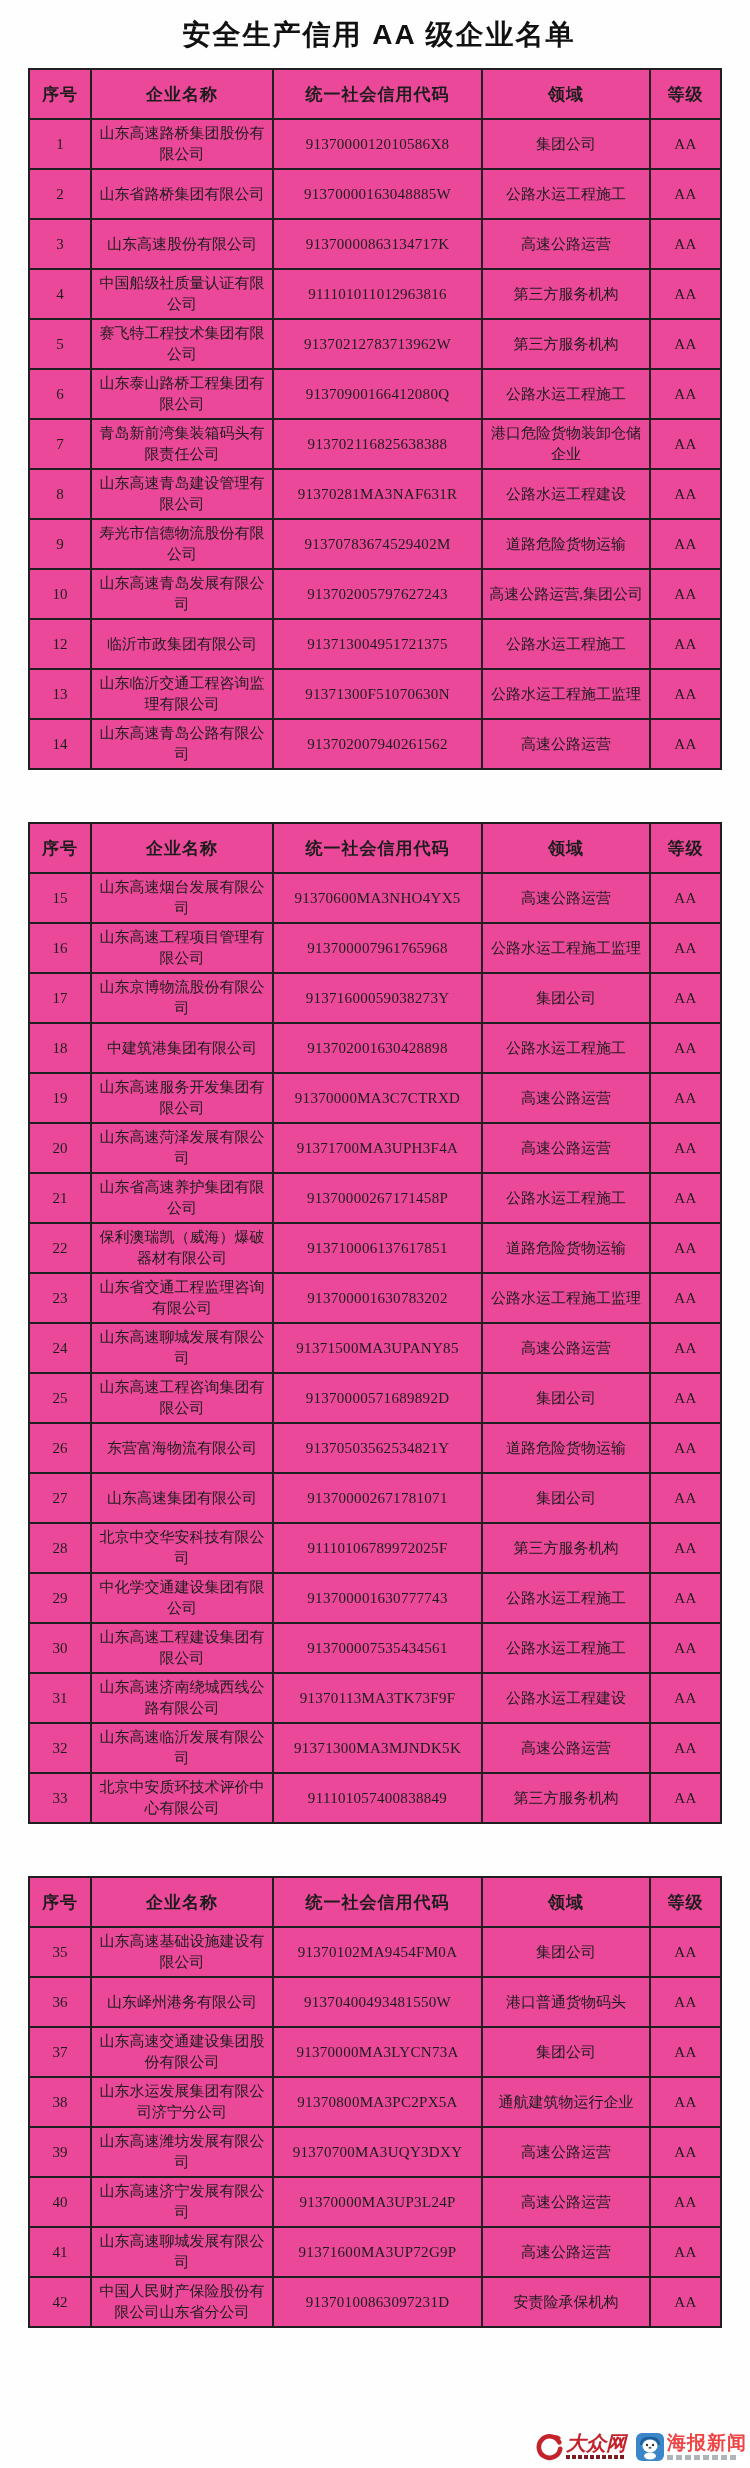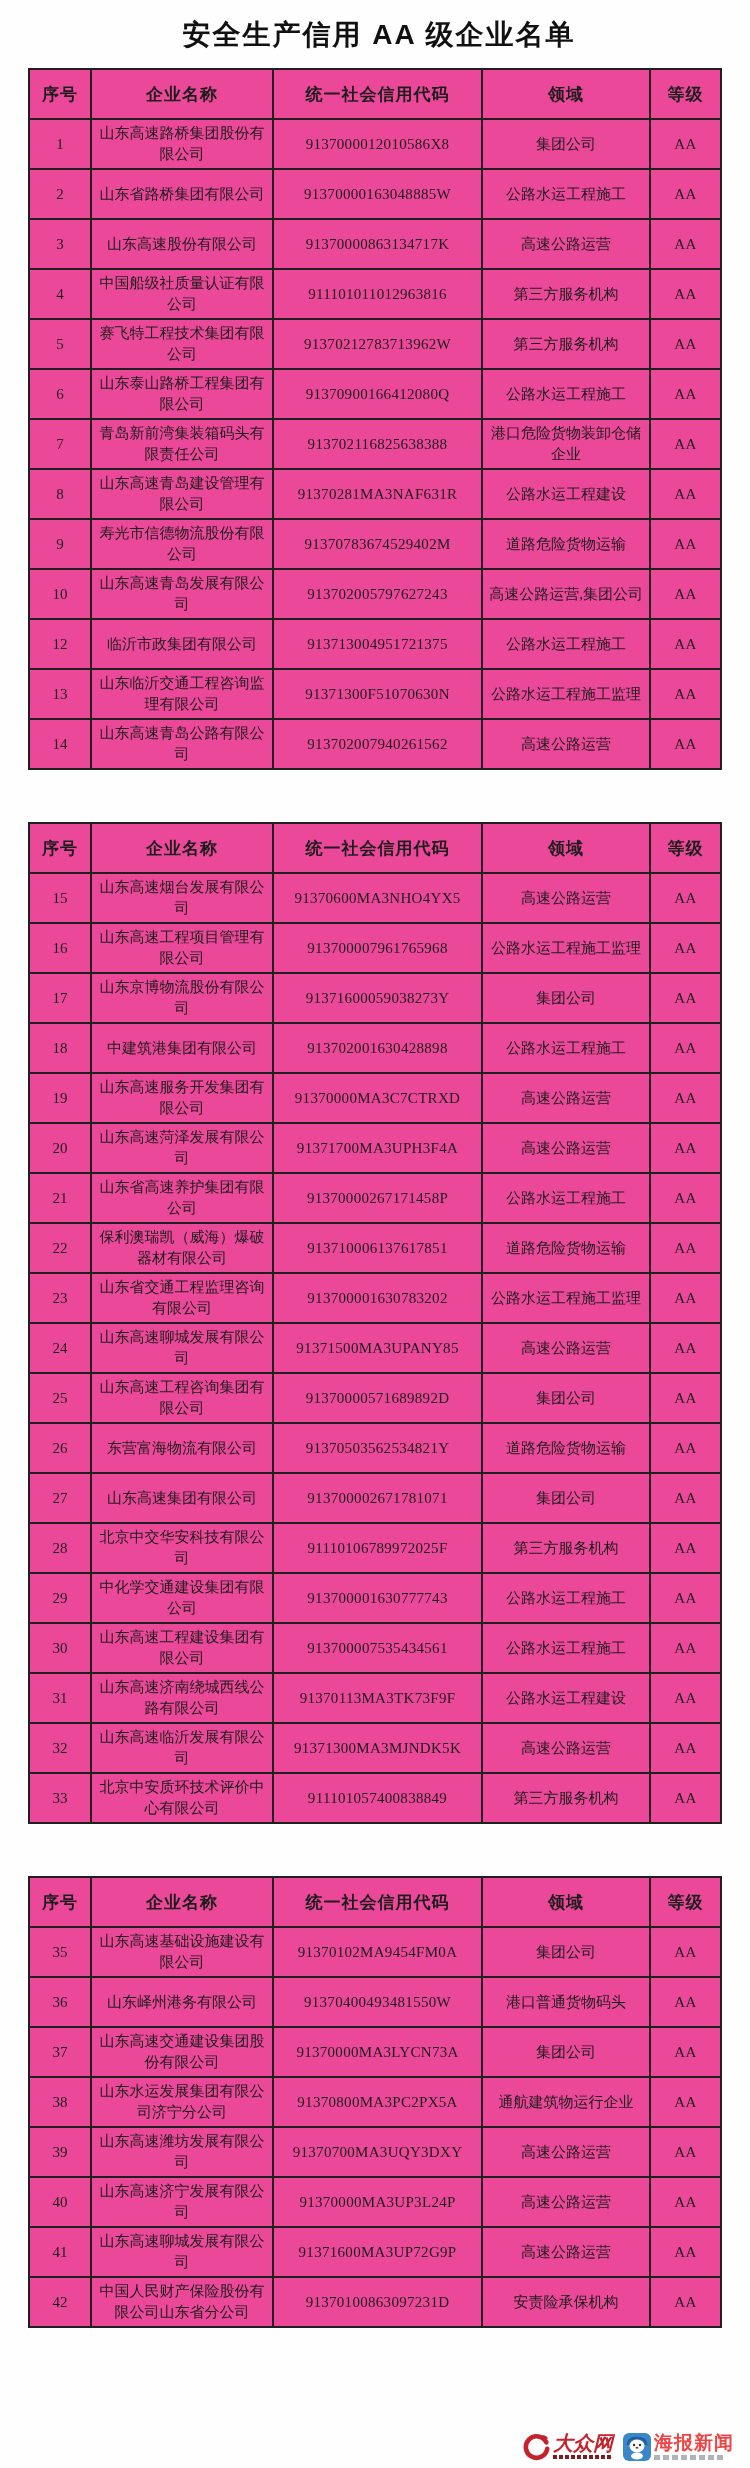--- a/index.html
+++ b/index.html
@@ -31,21 +31,21 @@
     font-weight:bold;font-size:17px;height:42px;letter-spacing:1px;
   }
   table.list td{height:42px;}
   col.col-no{width:62px;} col.col-name{width:182px;}
   col.col-code{width:209px;} col.col-field{width:168px;} col.col-grade{width:71px;}
   td.cell-code{font-size:16px;letter-spacing:0.3px;}
   td.cell-no{font-size:15px;}
   td.cell-grade{font-size:15px;letter-spacing:0.5px;}
 
   .footer{
-    position:absolute;top:2433px;right:16px;
+    position:absolute;top:2433px;right:3px;
     display:flex;align-items:flex-start;gap:10px;
     background:#ffffff;padding-left:4px;
   }
   .logo{display:flex;align-items:flex-start;gap:3px;}
   .dz-col{display:flex;flex-direction:column;align-items:flex-start;}
   .dz-text{
     font-family:"Liberation Serif","DejaVu Serif",serif;
     font-weight:bold;font-style:italic;font-size:20px;line-height:20px;color:#c4232b;
   }
   .dz-sub{width:58px;height:4px;margin-top:2px;

